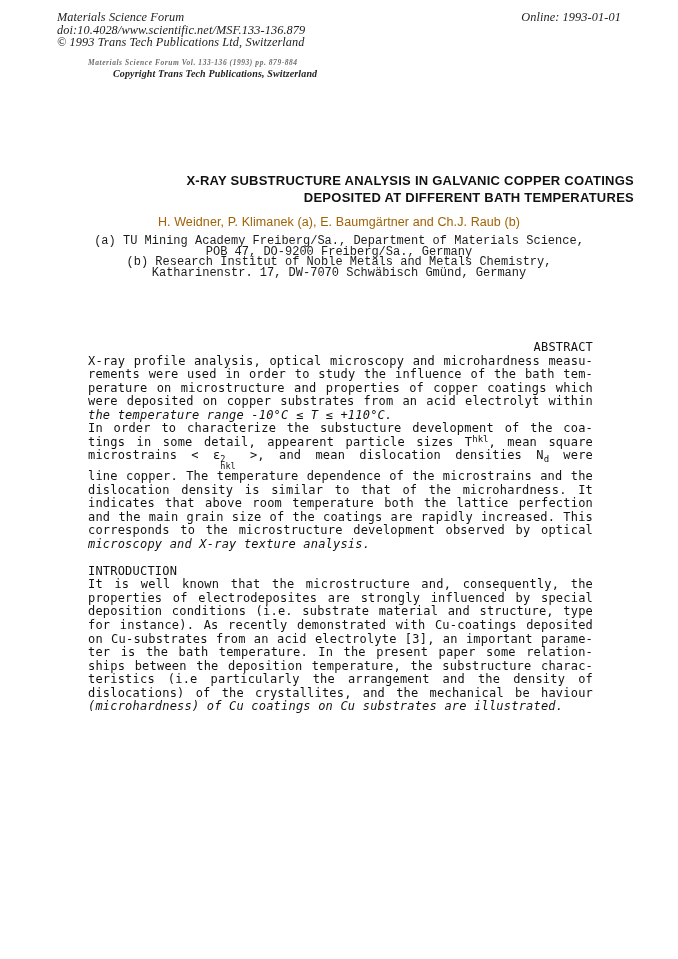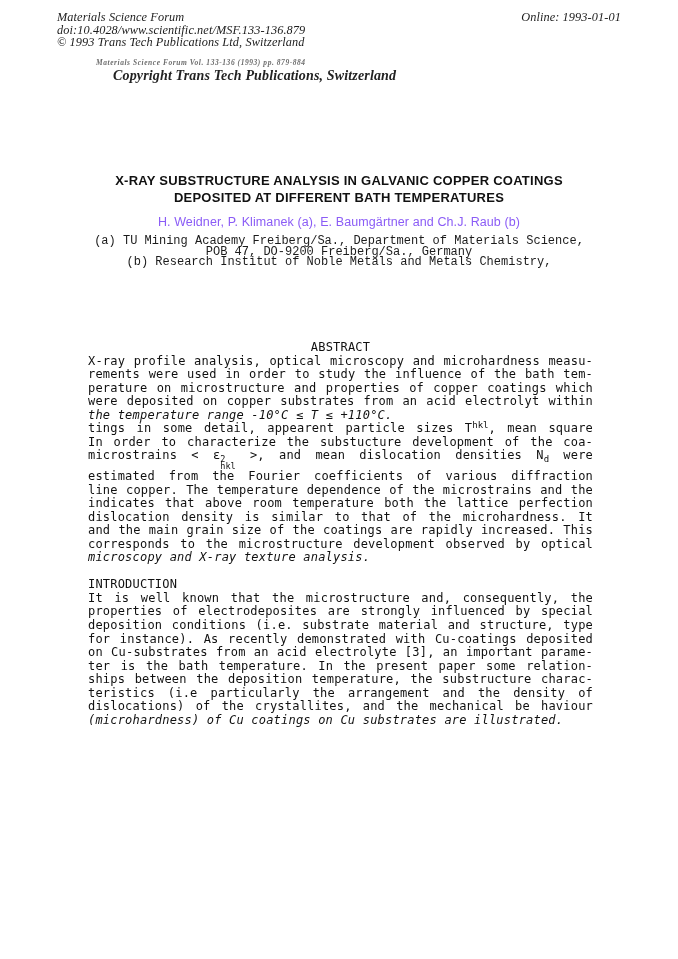--- a/index.html
+++ b/index.html
@@ -18,70 +18,70 @@
     position: absolute; left: 57px; top: 11px; right: 57px;
     font-family: "Liberation Serif", serif;
     font-style: italic;
     font-size: 12.3px; line-height: 12.6px;
     color: #1c1c1c;
     letter-spacing: 0.1px;
   }
   .hdr-row { display: flex; justify-content: space-between; }
 
   .stamp1 {
-    position: absolute; left: 96px; top: 58px;
+    position: absolute; left: 88px; top: 58px;
     font-family: "Liberation Serif", serif;
     font-style: italic; font-weight: bold;
     font-size: 7.5px; letter-spacing: 0.55px;
     color: #6e6e6e;
     filter: blur(0.4px);
     white-space: nowrap;
   }
   .stamp2 {
     position: absolute; left: 113px; top: 68px;
     font-family: "Liberation Serif", serif;
     font-style: italic; font-weight: bold;
-    font-size: 14px; letter-spacing: 0.15px;
+    font-size: 10px; letter-spacing: 0.15px;
     color: #222;
     white-space: nowrap;
   }
 
   
   .title {
     position: absolute; left: 44px; right: 44px; top: 172px;
-    text-align: center;
+    text-align: right;
     font-family: "Liberation Sans", sans-serif;
     font-weight: bold; font-size: 13px; line-height: 17px;
     letter-spacing: 0.25px;
     color: #111;
   }
   .authors {
     position: absolute; left: 0; right: 0; top: 215px;
     text-align: center;
     font-family: "Liberation Sans", sans-serif;
-    font-size: 12.5px; color: #8b5cf6;
+    font-size: 12.5px; color: #a16207;
     letter-spacing: 0.1px;
   }
   .affils {
     position: absolute; left: 0; right: 0; top: 236px;
     text-align: center;
     font-family: Liberation Mono, monospace;
     font-size: 12px; line-height: 10.6px;
     color: #1b1b1b;
   }
 
   
   .bodytxt {
     position: absolute; left: 88px; top: 341px; width: 505px;
     font-family: "DejaVu Sans Mono", monospace;
     font-size: 12px; line-height: 13.55px;
     letter-spacing: 0.2px;
     color: #101010;
   }
-  .heading.center { text-align: center; }
+  .heading.center { text-align: right; }
   .heading.intro { margin-top: 13.55px; }
   .just .line { text-align: justify; text-align-last: justify; }
   .just .line:last-child { text-align-last: left; font-style: italic; }
 
   sup, sub {
     font-size: 9px; line-height: 0;
     position: relative; vertical-align: baseline;
     letter-spacing: 0;
   }
   sup { top: -4px; }
@@ -113,42 +113,42 @@
       <div class="line">X-RAY SUBSTRUCTURE ANALYSIS IN GALVANIC COPPER COATINGS</div>
       <div class="line">DEPOSITED AT DIFFERENT BATH TEMPERATURES</div>
     </h1>
 
   <div class="authors">H. Weidner, P. Klimanek (a), E. Baumgärtner and Ch.J. Raub (b)</div>
 
   <div class="affils">
       <div class="line">(a) TU Mining Academy Freiberg/Sa., Department of Materials Science,</div>
       <div class="line">POB 47, DO-9200 Freiberg/Sa., Germany</div>
       <div class="line">(b) Research Institut of Noble Metals and Metals Chemistry,</div>
+      <div class="line">Katharinenstr. 17, DW-7070 Schwäbisch Gmünd, Germany</div>
     </div>
 
   <main class="bodytxt">
     <div class="heading center">ABSTRACT</div>
     <div class="para just">
         <div class="line">X-ray profile analysis, optical microscopy and microhardness measu-</div>
         <div class="line">rements were used in order to study the influence of the bath tem-</div>
         <div class="line">perature on microstructure and properties of copper coatings which</div>
         <div class="line">were deposited on copper substrates from an acid electrolyt within</div>
         <div class="line">the temperature range -10°C ≤ T ≤ +110°C.</div>
       </div>
     <div class="para just">
+        <div class="line">In order to characterize the substucture development of the coa-</div>
         <div class="line">tings in some detail, appearent particle sizes T<sup>hkl</sup>, mean square</div>
-        <div class="line">In order to characterize the substucture development of the coa-</div>
         <div class="line">microstrains &lt; ε<span class="stack">
             <span>2</span>
             <span>hkl</span>
           </span> &gt;, and mean dislocation densities N<sub>d</sub> were</div>
-        <div class="line">estimated from the Fourier coefficients of various diffraction</div>
         <div class="line">line copper. The temperature dependence of the microstrains and the</div>
+        <div class="line">dislocation density is similar to that of the microhardness. It</div>
         <div class="line">indicates that above room temperature both the lattice perfection</div>
-        <div class="line">dislocation density is similar to that of the microhardness. It</div>
         <div class="line">and the main grain size of the coatings are rapidly increased. This</div>
         <div class="line">corresponds to the microstructure development observed by optical</div>
         <div class="line">microscopy and X-ray texture analysis.</div>
       </div>
     <div class="heading intro">INTRODUCTION</div>
     <div class="para just">
         <div class="line">It is well known that the microstructure and, consequently, the</div>
         <div class="line">properties of electrodeposites are strongly influenced by special</div>
         <div class="line">deposition conditions (i.e. substrate material and structure, type</div>
         <div class="line">for instance). As recently demonstrated with Cu-coatings deposited</div>

